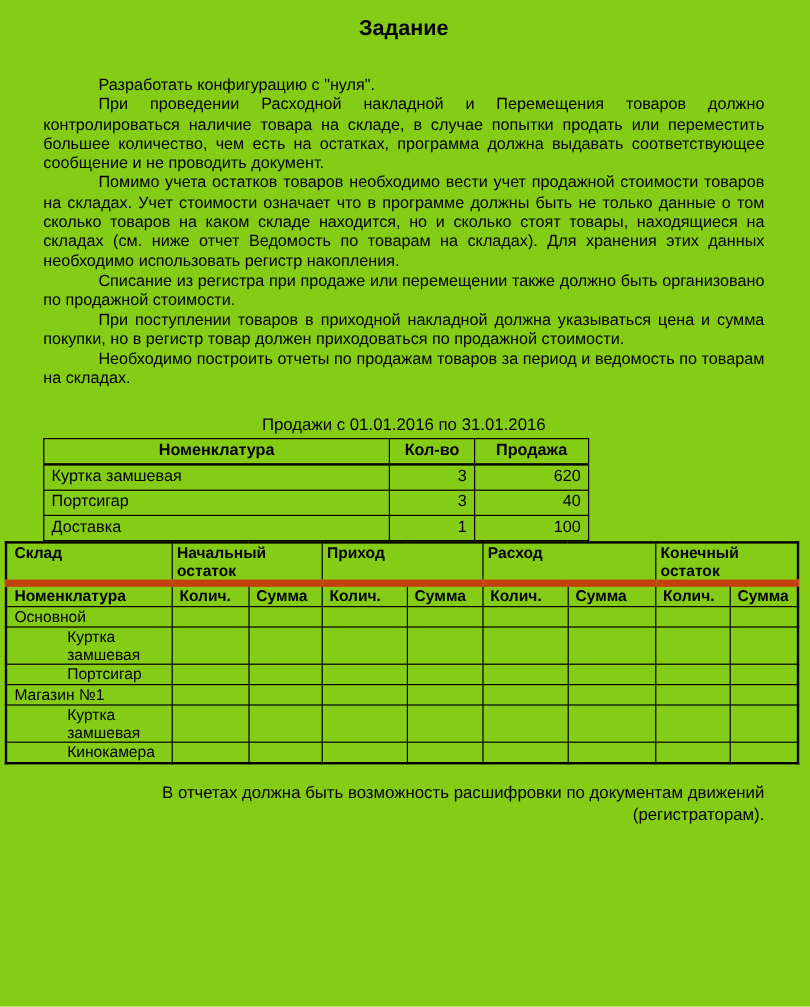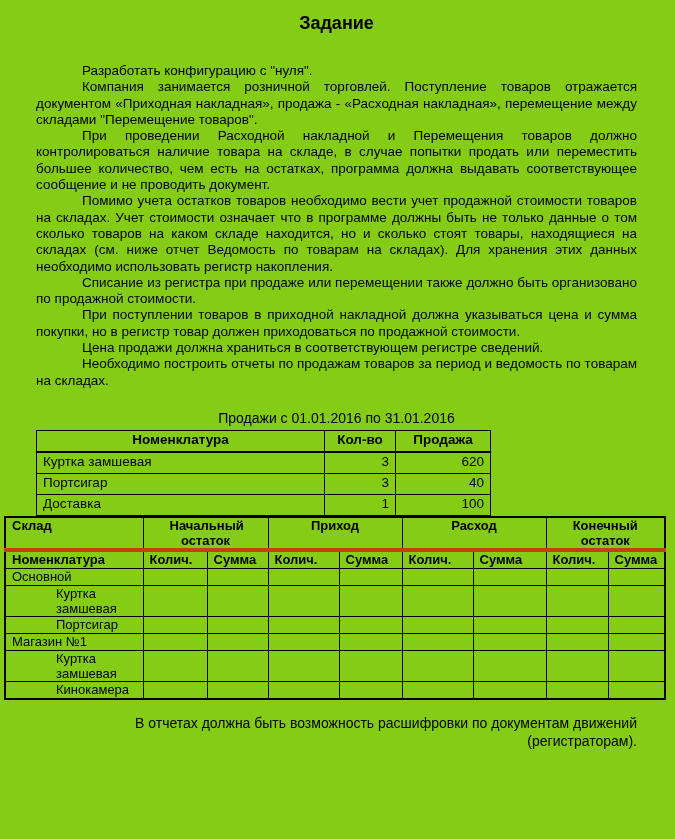--- a/index.html
+++ b/index.html
@@ -63,47 +63,45 @@
     border: 1px solid #000;
     font-size: 13px;
     line-height: 15px;
     padding: 0 4px 0 6px;
     height: 16px;
     overflow: hidden;
     text-align: left;
     vertical-align: top;
   }
   .stock-table th { font-weight: bold; }
-  .stock-table tr.hrow1 th { border-bottom: 4px solid #c2410c; }
-  .stock-table th.group { text-align: center; padding: 0 26px; }
+  .stock-table tr.hrow1 th { border-bottom: 6px solid #c2410c; }
+  .stock-table th.group { text-align: left; padding: 0 4px; }
   .stock-table td.item { padding-left: 50px; }
 
   .closing {
     margin: 14px 0 0 0;
     font-size: 14px;
     line-height: 18px;
     text-indent: 46px;
     text-align: right;
   }
 </style>
 </head>
 <body>
 
 <div class="page">
 
   <h1 class="title">Задание</h1>
 
   <div class="body-text">
     <p>Разработать конфигурацию с "нуля".</p>
-    <p>Компания занимается розничной торговлей. Поступление товаров отражается документом «Приходная накладная», продажа - «Расходная накладная», перемещение между складами "Перемещение товаров".</p>
     <p>При проведении Расходной накладной и Перемещения товаров должно контролироваться наличие товара на складе, в случае попытки продать или переместить большее количество, чем есть на остатках, программа должна выдавать соответствующее сообщение и не проводить документ.</p>
     <p>Помимо учета остатков товаров необходимо вести учет продажной стоимости товаров на складах. Учет стоимости означает что в программе должны быть не только данные о том сколько товаров на каком складе находится, но и сколько стоят товары, находящиеся на складах (см. ниже отчет Ведомость по товарам на складах). Для хранения этих данных необходимо использовать регистр накопления.</p>
     <p>Списание из регистра при продаже или перемещении также должно быть организовано по продажной стоимости.</p>
     <p>При поступлении товаров в приходной накладной должна указываться цена и сумма покупки, но в регистр товар должен приходоваться по продажной стоимости.</p>
-    <p>Цена продажи должна храниться в соответствующем регистре сведений.</p>
     <p>Необходимо построить отчеты по продажам товаров за период и ведомость по товарам на складах.</p>
   </div>
 
   <p class="caption caption-sales">Продажи с 01.01.2016 по 31.01.2016</p>
 
   <table class="sales-table">
     <colgroup>
       <col style="width:288px">
         <col style="width:71px">
         <col style="width:95px">

